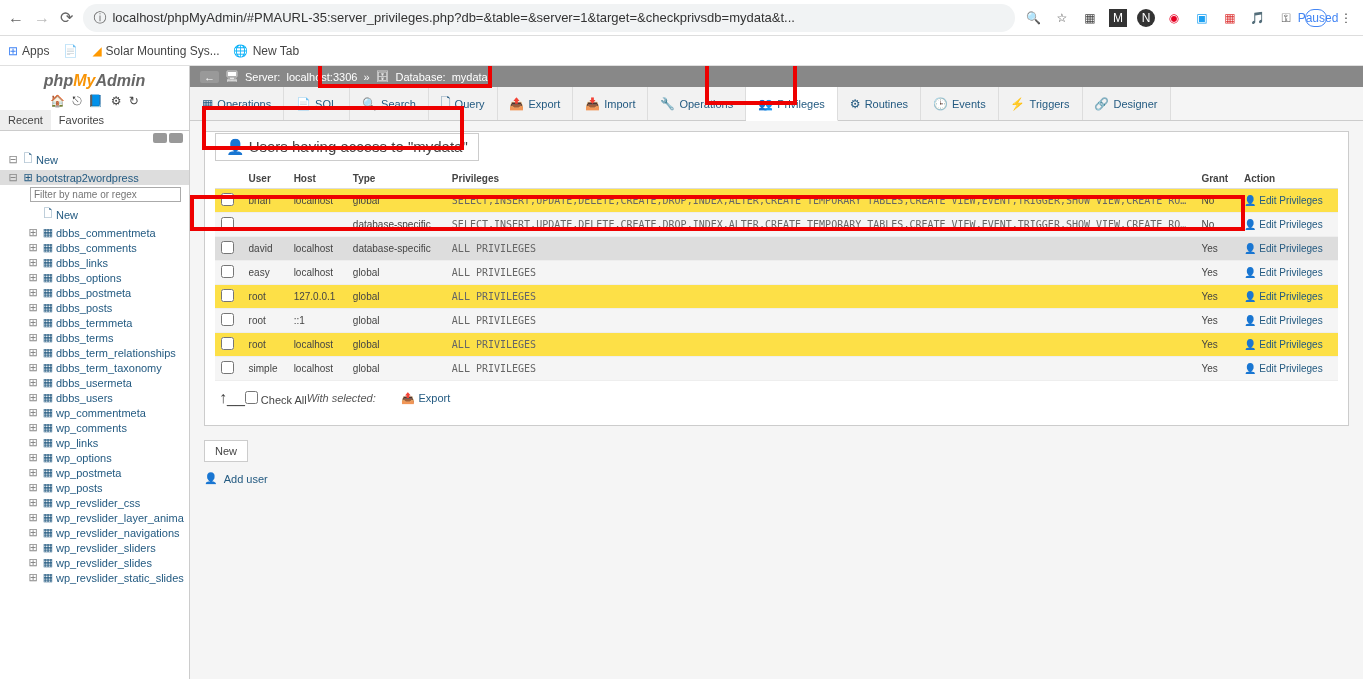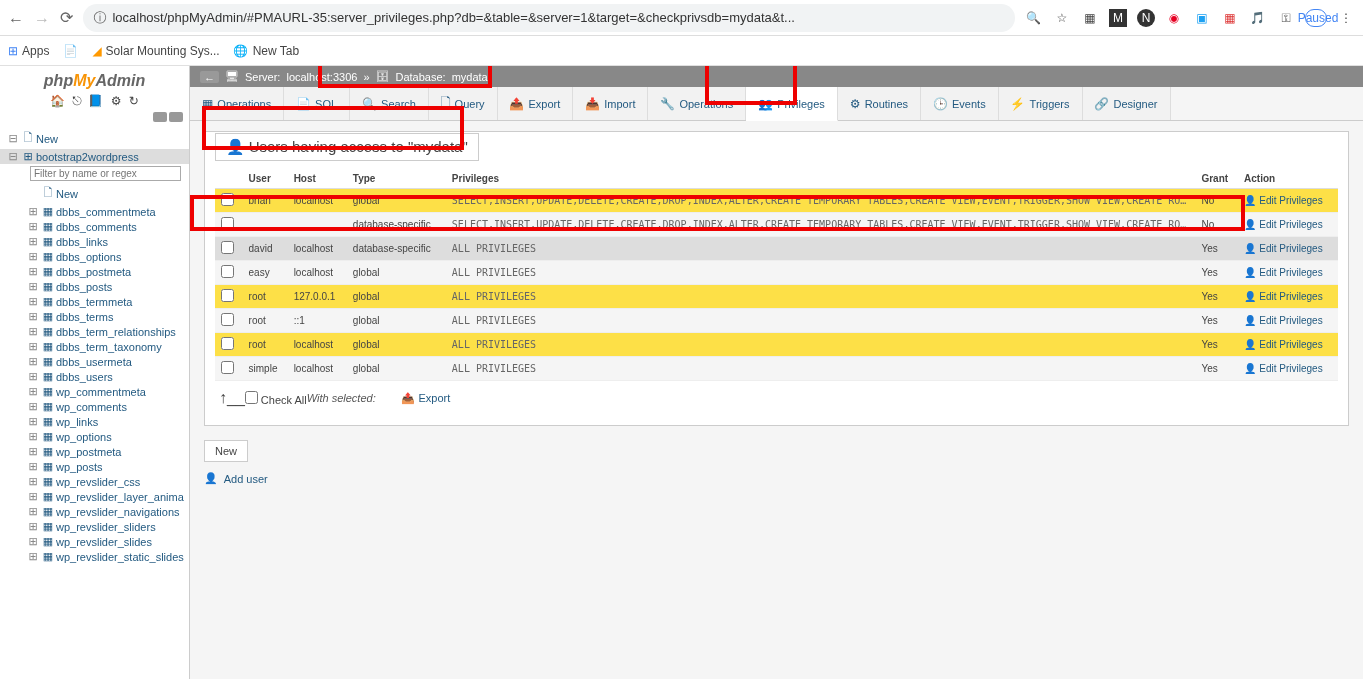--- a/index.html
+++ b/index.html
@@ -133,20 +133,24 @@
     <div class="logo">
       <span class="logo-text"><span class="php">php</span><span class="my">My</span><span class="admin">Admin</span></span>
     </div>
     <div class="mini-icons">
       <span>🏠</span>
       <span>⎋</span>
       <span>📘</span>
       <span>⚙</span>
       <span>↻</span>
     </div>
+    <div class="side-tabs">
+      <div class="active">Recent</div>
+      <div>Favorites</div>
+    </div>
     <div class="collapse-btns"><span></span><span></span></div>
     <div class="tree">
       <div class="tree-item">
           <span class="expand">⊟</span>
           <span class="ticon">🗋</span>
           <span>New</span>
         </div>
       <div class="tree-item db selected">
           <span class="expand">⊟</span>
           <span class="ticon">⊞</span>

